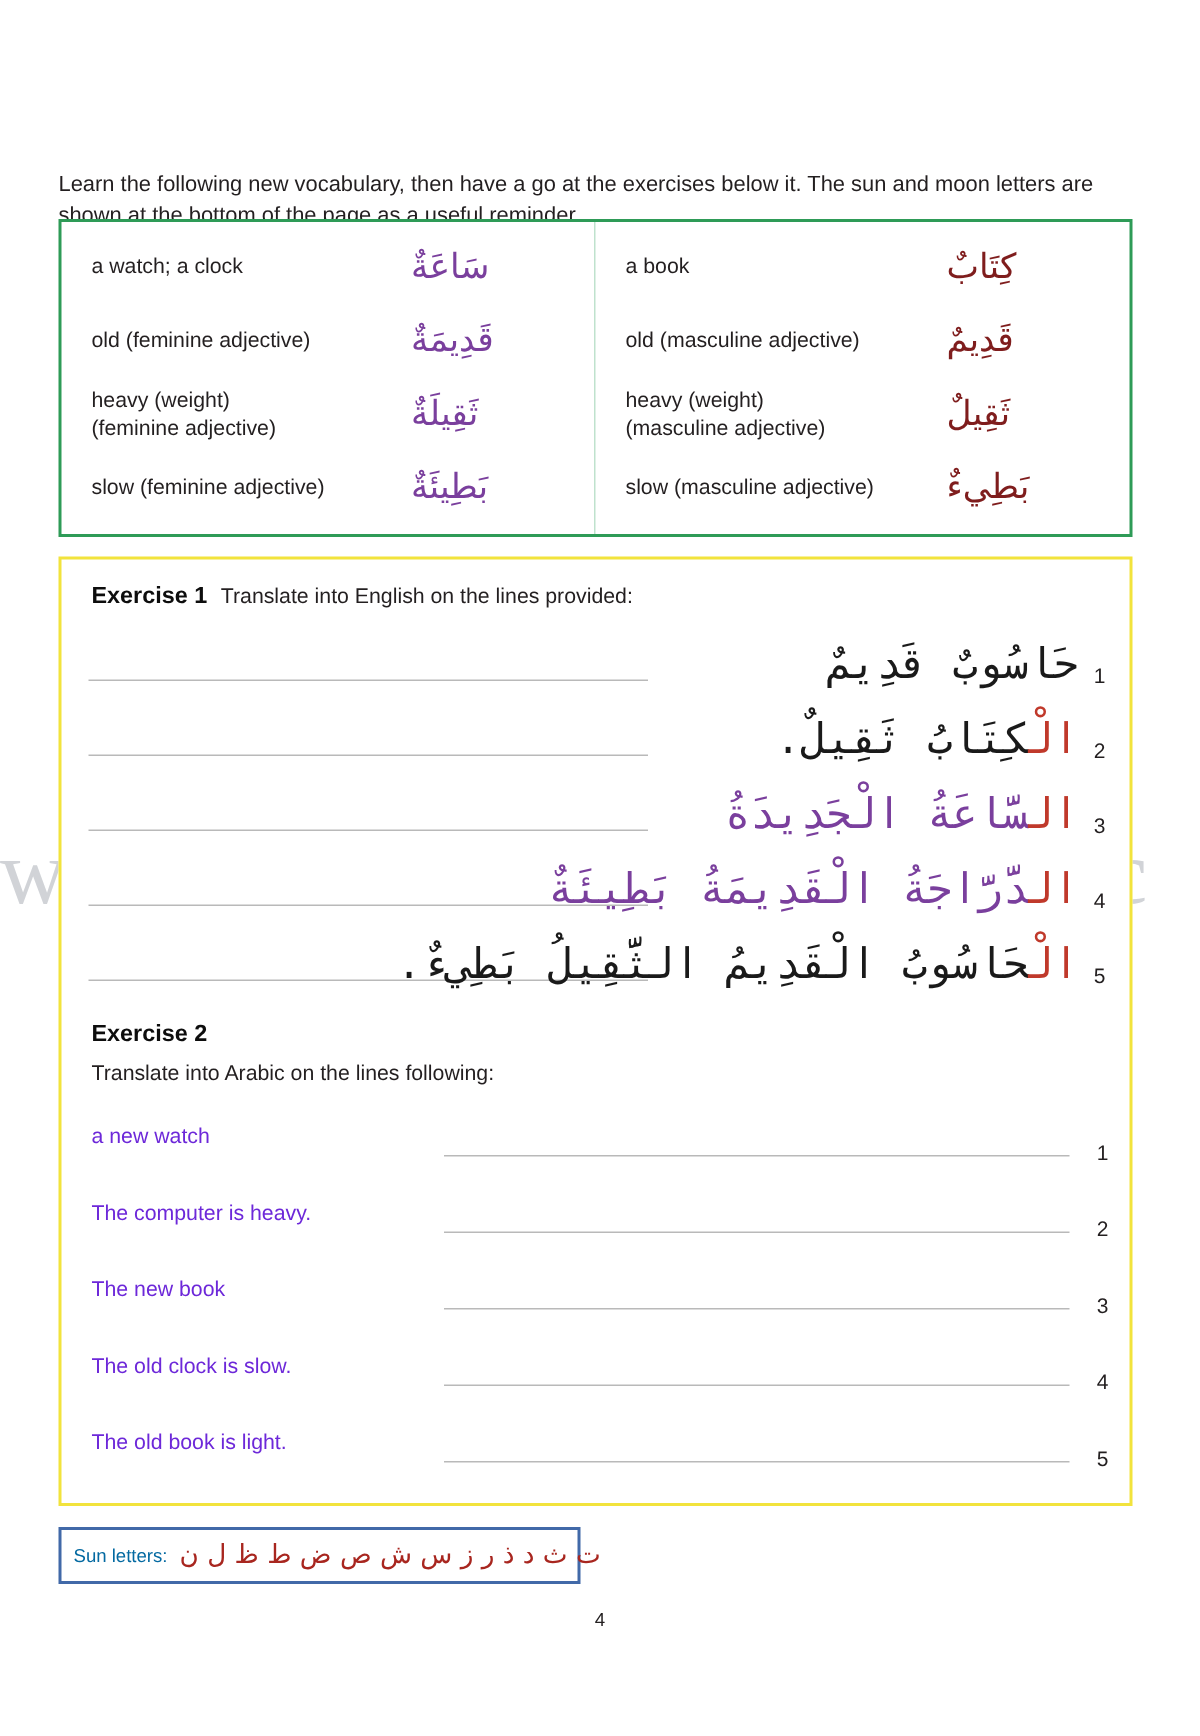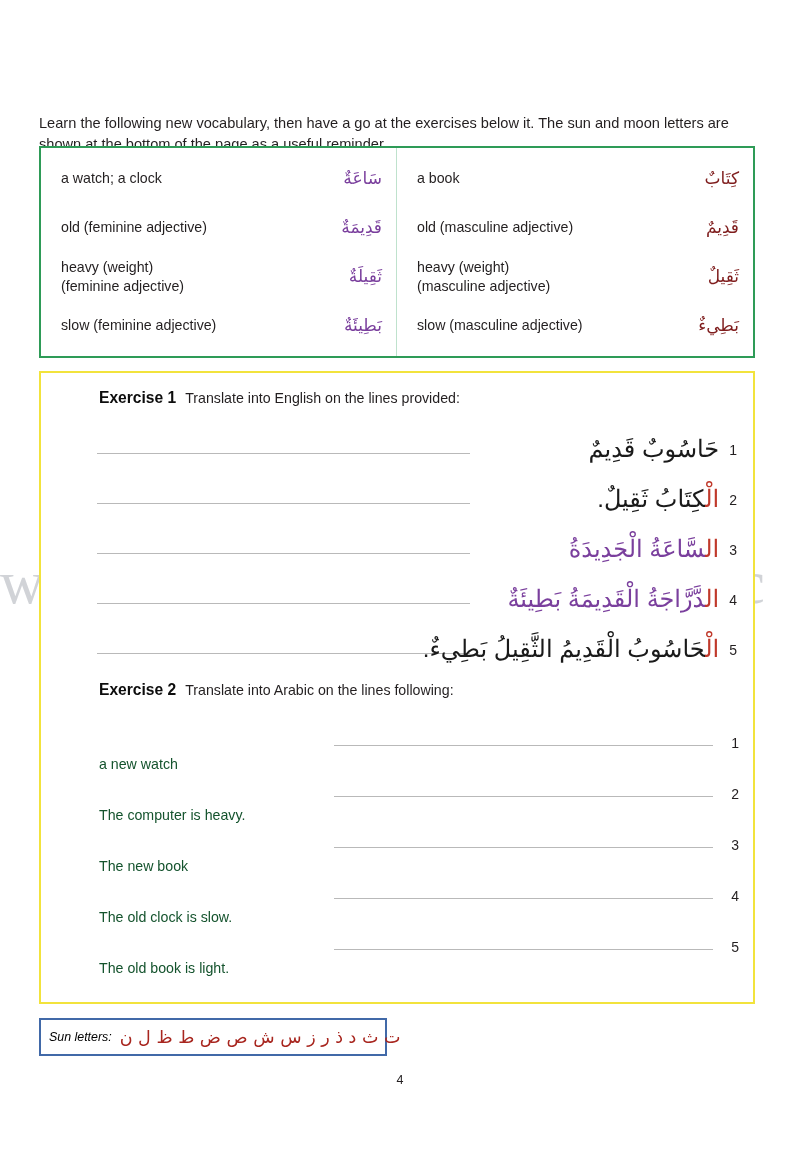--- a/index.html
+++ b/index.html
@@ -83,24 +83,24 @@
   .vocab-row {
     display: flex;
     flex-direction: row-reverse;
     align-items: center;
     height: 50px;
     padding: 0 14px 0 10px;
     box-sizing: border-box;
   }
   .vocab-ar {
     flex: 0 0 108px;
-    text-align: right;
+    text-align: left;
     direction: rtl;
     font-family: "DejaVu Sans", sans-serif;
-    font-size: 17px;
+    font-size: 23px;
     line-height: 1.25;
     white-space: nowrap;
   }
   .vocab-ar.fem { color: #7a3f9d; }
   .vocab-ar.masc { color: #7f1d1d; }
   .vocab-en {
     flex: 1;
     font-size: 14.2px;
     line-height: 1.28;
     color: #231f20;
@@ -113,21 +113,20 @@
     position: absolute;
     left: 39px;
     top: 371px;
     width: 716px;
     height: 633px;
     border: 2px solid #f2e33c;
     box-sizing: border-box;
     background: #fff;
     z-index: 6;
     overflow: hidden;
-    padding-left: 38px;
   }
 
   .ex-head {
     padding: 16px 0 0 20px;
     display: flex;
     align-items: baseline;
     gap: 9px;
   }
   .ex-head .ex-title {
     font-weight: bold;
@@ -167,47 +166,46 @@
     direction: ltr;
   }
   .ex1-num {
     font-size: 14px;
     color: #231f20;
     padding-bottom: 7px;
   }
   .ex1-ar {
     direction: rtl;
     unicode-bidi: isolate;
-    font-family: Liberation Sans, sans-serif;
-    font-size: 24px;
+    font-family: Liberation Mono, monospace;
+    font-size: 28px;
     line-height: 1.35;
     white-space: nowrap;
     color: #1a1a1a;
   }
   .ex1-ar.purple { color: #7a3f9d; }
   .ar-def { color: #c0392b; }
 
   
-  .ex2-head { padding-top: 14px; }
+  .ex2-head { padding-top: 14px; flex-direction: column; }
   .ex2-list { margin-top: 8px; }
   .ex2-row {
     position: relative;
     height: 51px;
     display: flex;
     align-items: center;
   }
   .ex2-en {
     position: absolute;
     left: 20px;
     top: 50%;
     transform: translateY(-50%);
     font-size: 14.2px;
-    color: #14532d;
-    white-space: nowrap;
-    margin-top: 31px;
+    color: #6d28d9;
+    white-space: nowrap;
   }
   .ex2-line {
     position: absolute;
     left: 255px;
     right: 40px;
     bottom: 12px;
     border-bottom: 1.1px solid #b9b9b9;
     height: 0;
   }
   .ex2-num {
@@ -234,24 +232,23 @@
     box-sizing: border-box;
     background: #fff;
     display: flex;
     flex-direction: row;
     align-items: center;
     padding: 0 8px;
     gap: 8px;
   }
   .letters-label {
     font-size: 12.4px;
-    color: #000000;
+    color: #0369a1;
     white-space: nowrap;
     flex: 0 0 auto;
-    font-style: italic;
   }
   .letters-ar {
     direction: rtl;
     unicode-bidi: isolate;
     font-family: "DejaVu Sans", sans-serif;
     font-size: 17.5px;
     color: #a8261f;
     white-space: nowrap;
     flex: 1;
     text-align: right;

